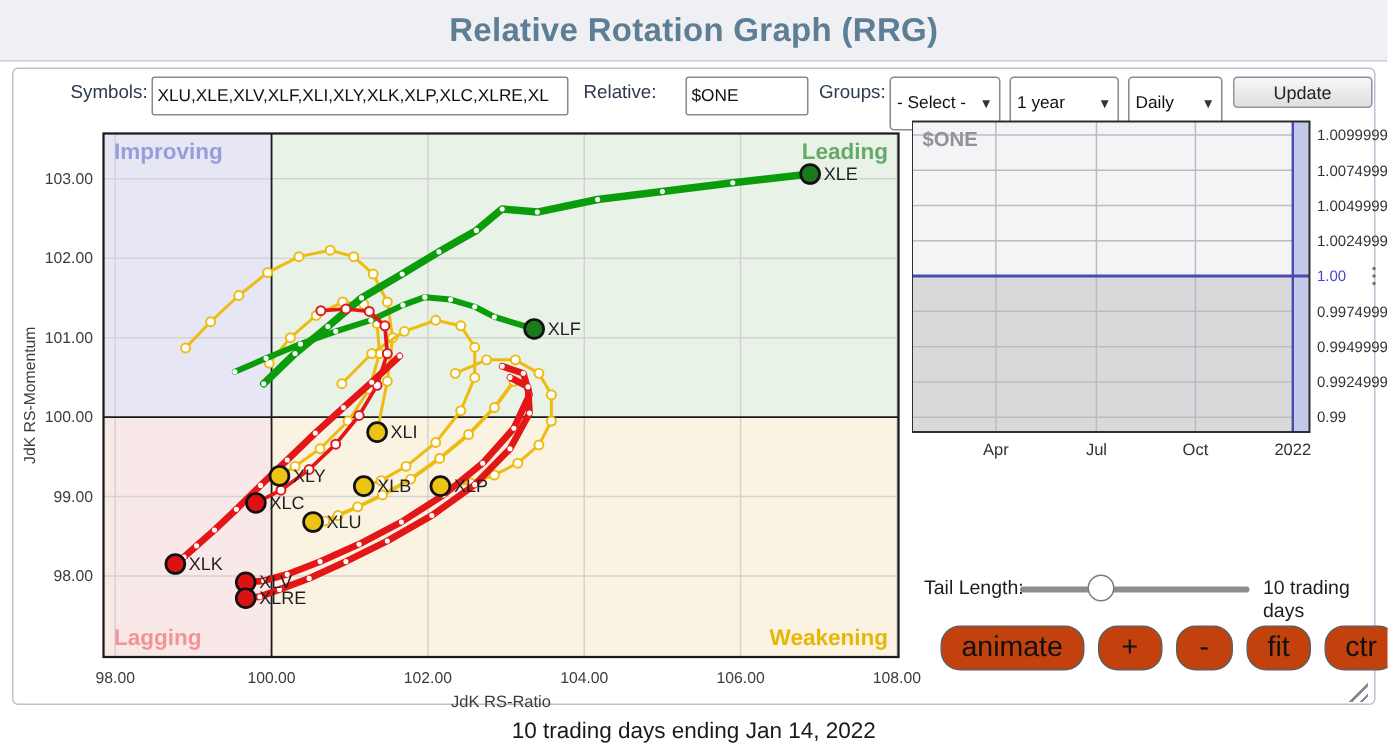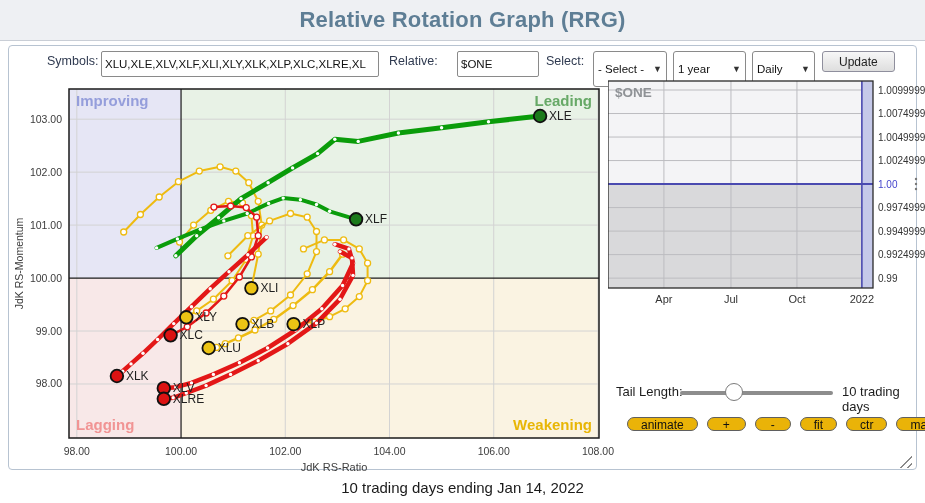--- a/index.html
+++ b/index.html
@@ -20,41 +20,41 @@
   
   .toolbar { position:absolute; left:0; top:5px; width:100%; height:22px; font-size:12.5px; color:#2f3a50; }
   .toolbar .lbl { position:absolute; top:3px; }
   .tb-input { position:absolute; top:0; height:16px; border:1px solid #8a8a8a; border-radius:2px;
               background:#fff; font-family:"Liberation Sans",sans-serif; font-size:11.5px;
               color:#111; padding:12px 3px; }
   .sel { position:absolute; top:0; height:36px; border:1px solid #8a8a8a; border-radius:3px;
          background:#fff; font-size:11.5px; color:#111; display:flex; align-items:center;
          padding:0 4px; cursor:default; }
   .sel .chev { margin-left:auto; font-size:9px; color:#333; padding-left:5px; }
-  .update-btn { position:absolute; top:0; height:21px; padding:0 16px; font-size:12px; color:#222;
+  .update-btn { position:absolute; top:0; height:21px; padding:0 26px; font-size:12px; color:#222;
                 background:linear-gradient(#f7f7f7,#dedede); border:1px solid #8f8f9d;
                 border-radius:3px; font-family:"Liberation Sans",sans-serif; }
 
   .rrg-svg { position:absolute; left:2px; top:35px; }
   .bench-svg { position:absolute; left:599px; top:33px; }
 
   
   .tailrow { position:absolute; left:0; top:334px; width:100%; height:24px; font-size:13px; color:#1d1d1d; }
   .tail-label { position:absolute; left:607px; top:4px; }
   .slider { position:absolute; left:671px; top:0; width:153px; height:24px; }
   .slider .track { position:absolute; left:0; top:11px; width:153px; height:4px;
                    background:#8d8d8d; border-radius:3px; }
   .slider .handle { position:absolute; top:3px; width:18px; height:18px; border-radius:50%;
                     background:#fff; border:1.5px solid #7b7b7b; }
   .tail-value { position:absolute; left:833px; top:4px; }
 
   
   .btnrow { position:absolute; left:618px; top:371px; display:flex; gap:9px; }
-  .pill { height:14px; padding:0 13px; border:1.6px solid #5f5f5f; border-radius:13px;
-          background:#eab308; font-size:12px; color:#111;
+  .pill { height:30px; padding:0 13px; border:1.6px solid #5f5f5f; border-radius:13px;
+          background:#c2410c; font-size:19px; color:#111;
           font-family:"Liberation Sans",sans-serif; }
   .pill.small { padding:0 15px; }
 
   .resize-handle { position:absolute; left:889px; top:409px; width:14px; height:13px;
       background:repeating-linear-gradient(135deg,#8a8a8a 0 1.6px,transparent 1.6px 5px);
       clip-path:polygon(100% 0,100% 100%,0 100%); }
 
   .caption { position:absolute; left:0; top:479px; width:925px; text-align:center;
              font-size:15px; color:#1a1a1a; }
 </style>
@@ -67,21 +67,21 @@
     <h1>Relative Rotation Graph (RRG)</h1>
   </div>
 
   <div class="panel">
 
     <div class="toolbar">
       <span class="lbl" style="left:38px;">Symbols:</span>
       <input class="tb-input" style="left: 92px; width: 278px;" value="XLU,XLE,XLV,XLF,XLI,XLY,XLK,XLP,XLC,XLRE,XL">
       <span class="lbl" style="left:380px;">Relative:</span>
       <input class="tb-input" style="left: 448px; width: 82px;" value="$ONE">
-      <span class="lbl" style="left:537px;">Select:</span>
+      <span class="lbl" style="left:537px;">Groups:</span>
       <div class="sel" style="left:584px; width:74px;">
         <span>- Select -</span>
         <span class="chev">▼</span>
       </div>
       <div class="sel" style="left:664px; width:73px;align-items:center;">
         <span>1 year</span>
         <span class="chev">▼</span>
       </div>
       <div class="sel" style="left:743px; width:63px;">
         <span>Daily</span>

